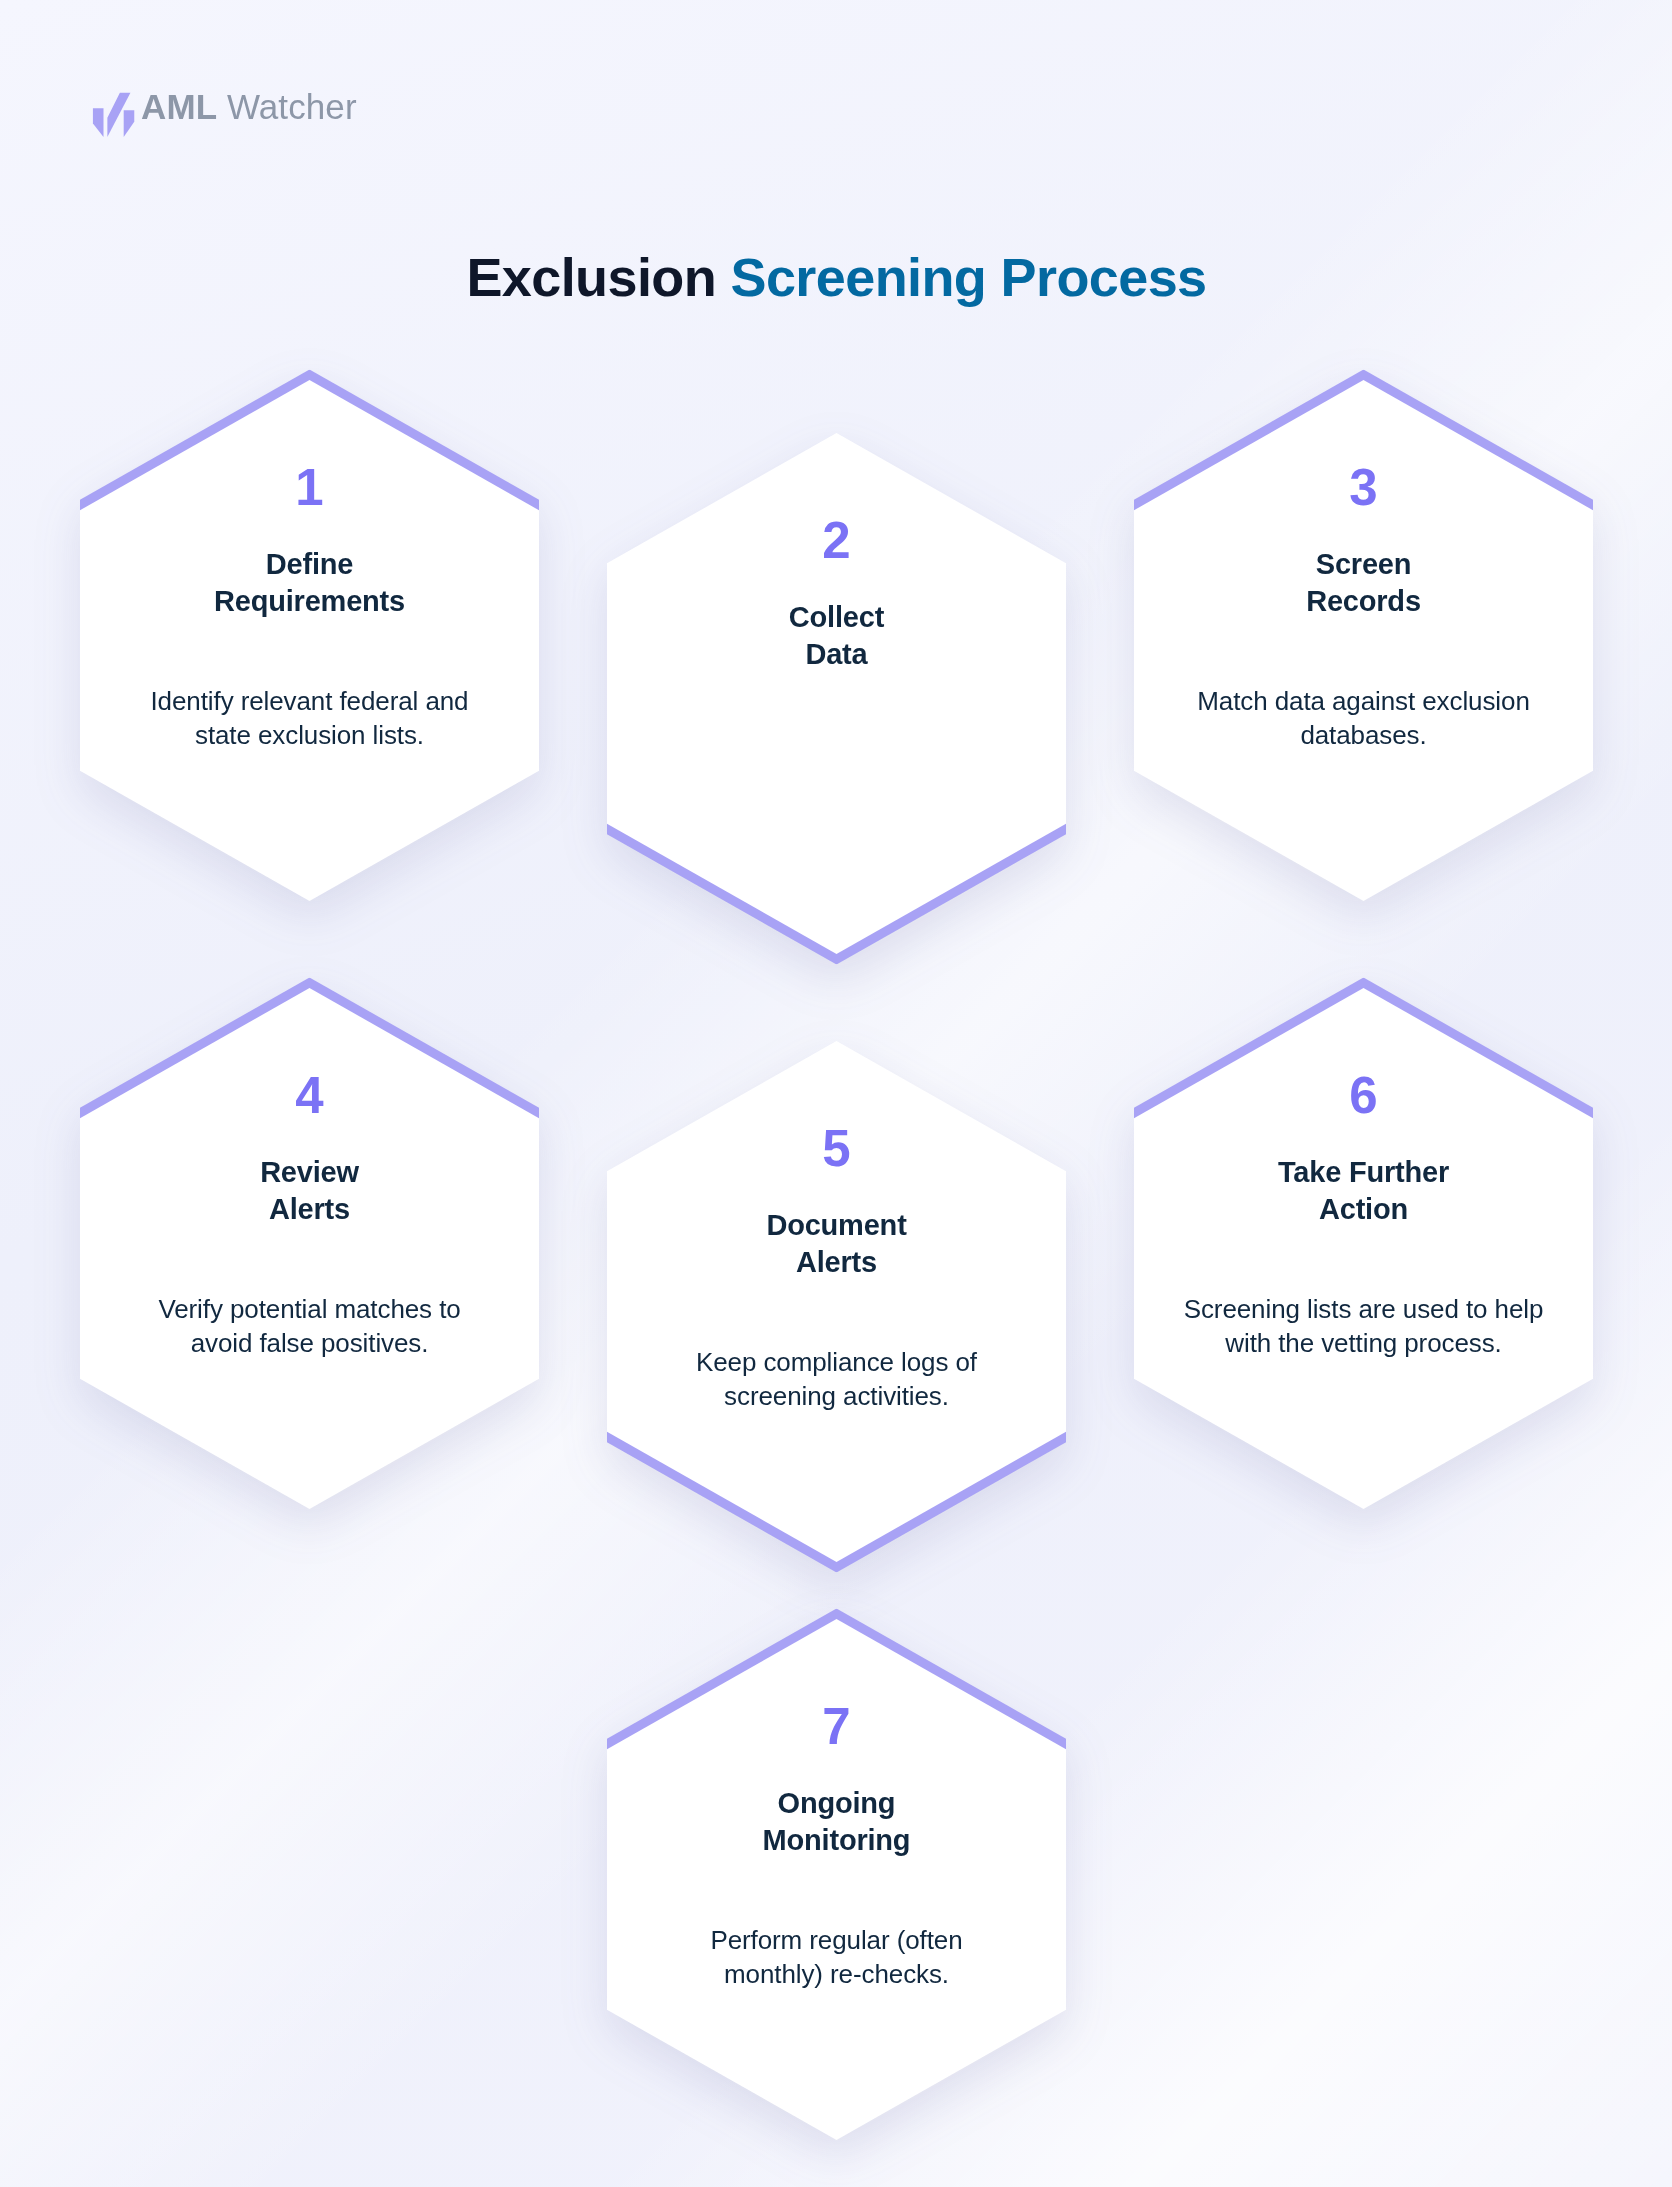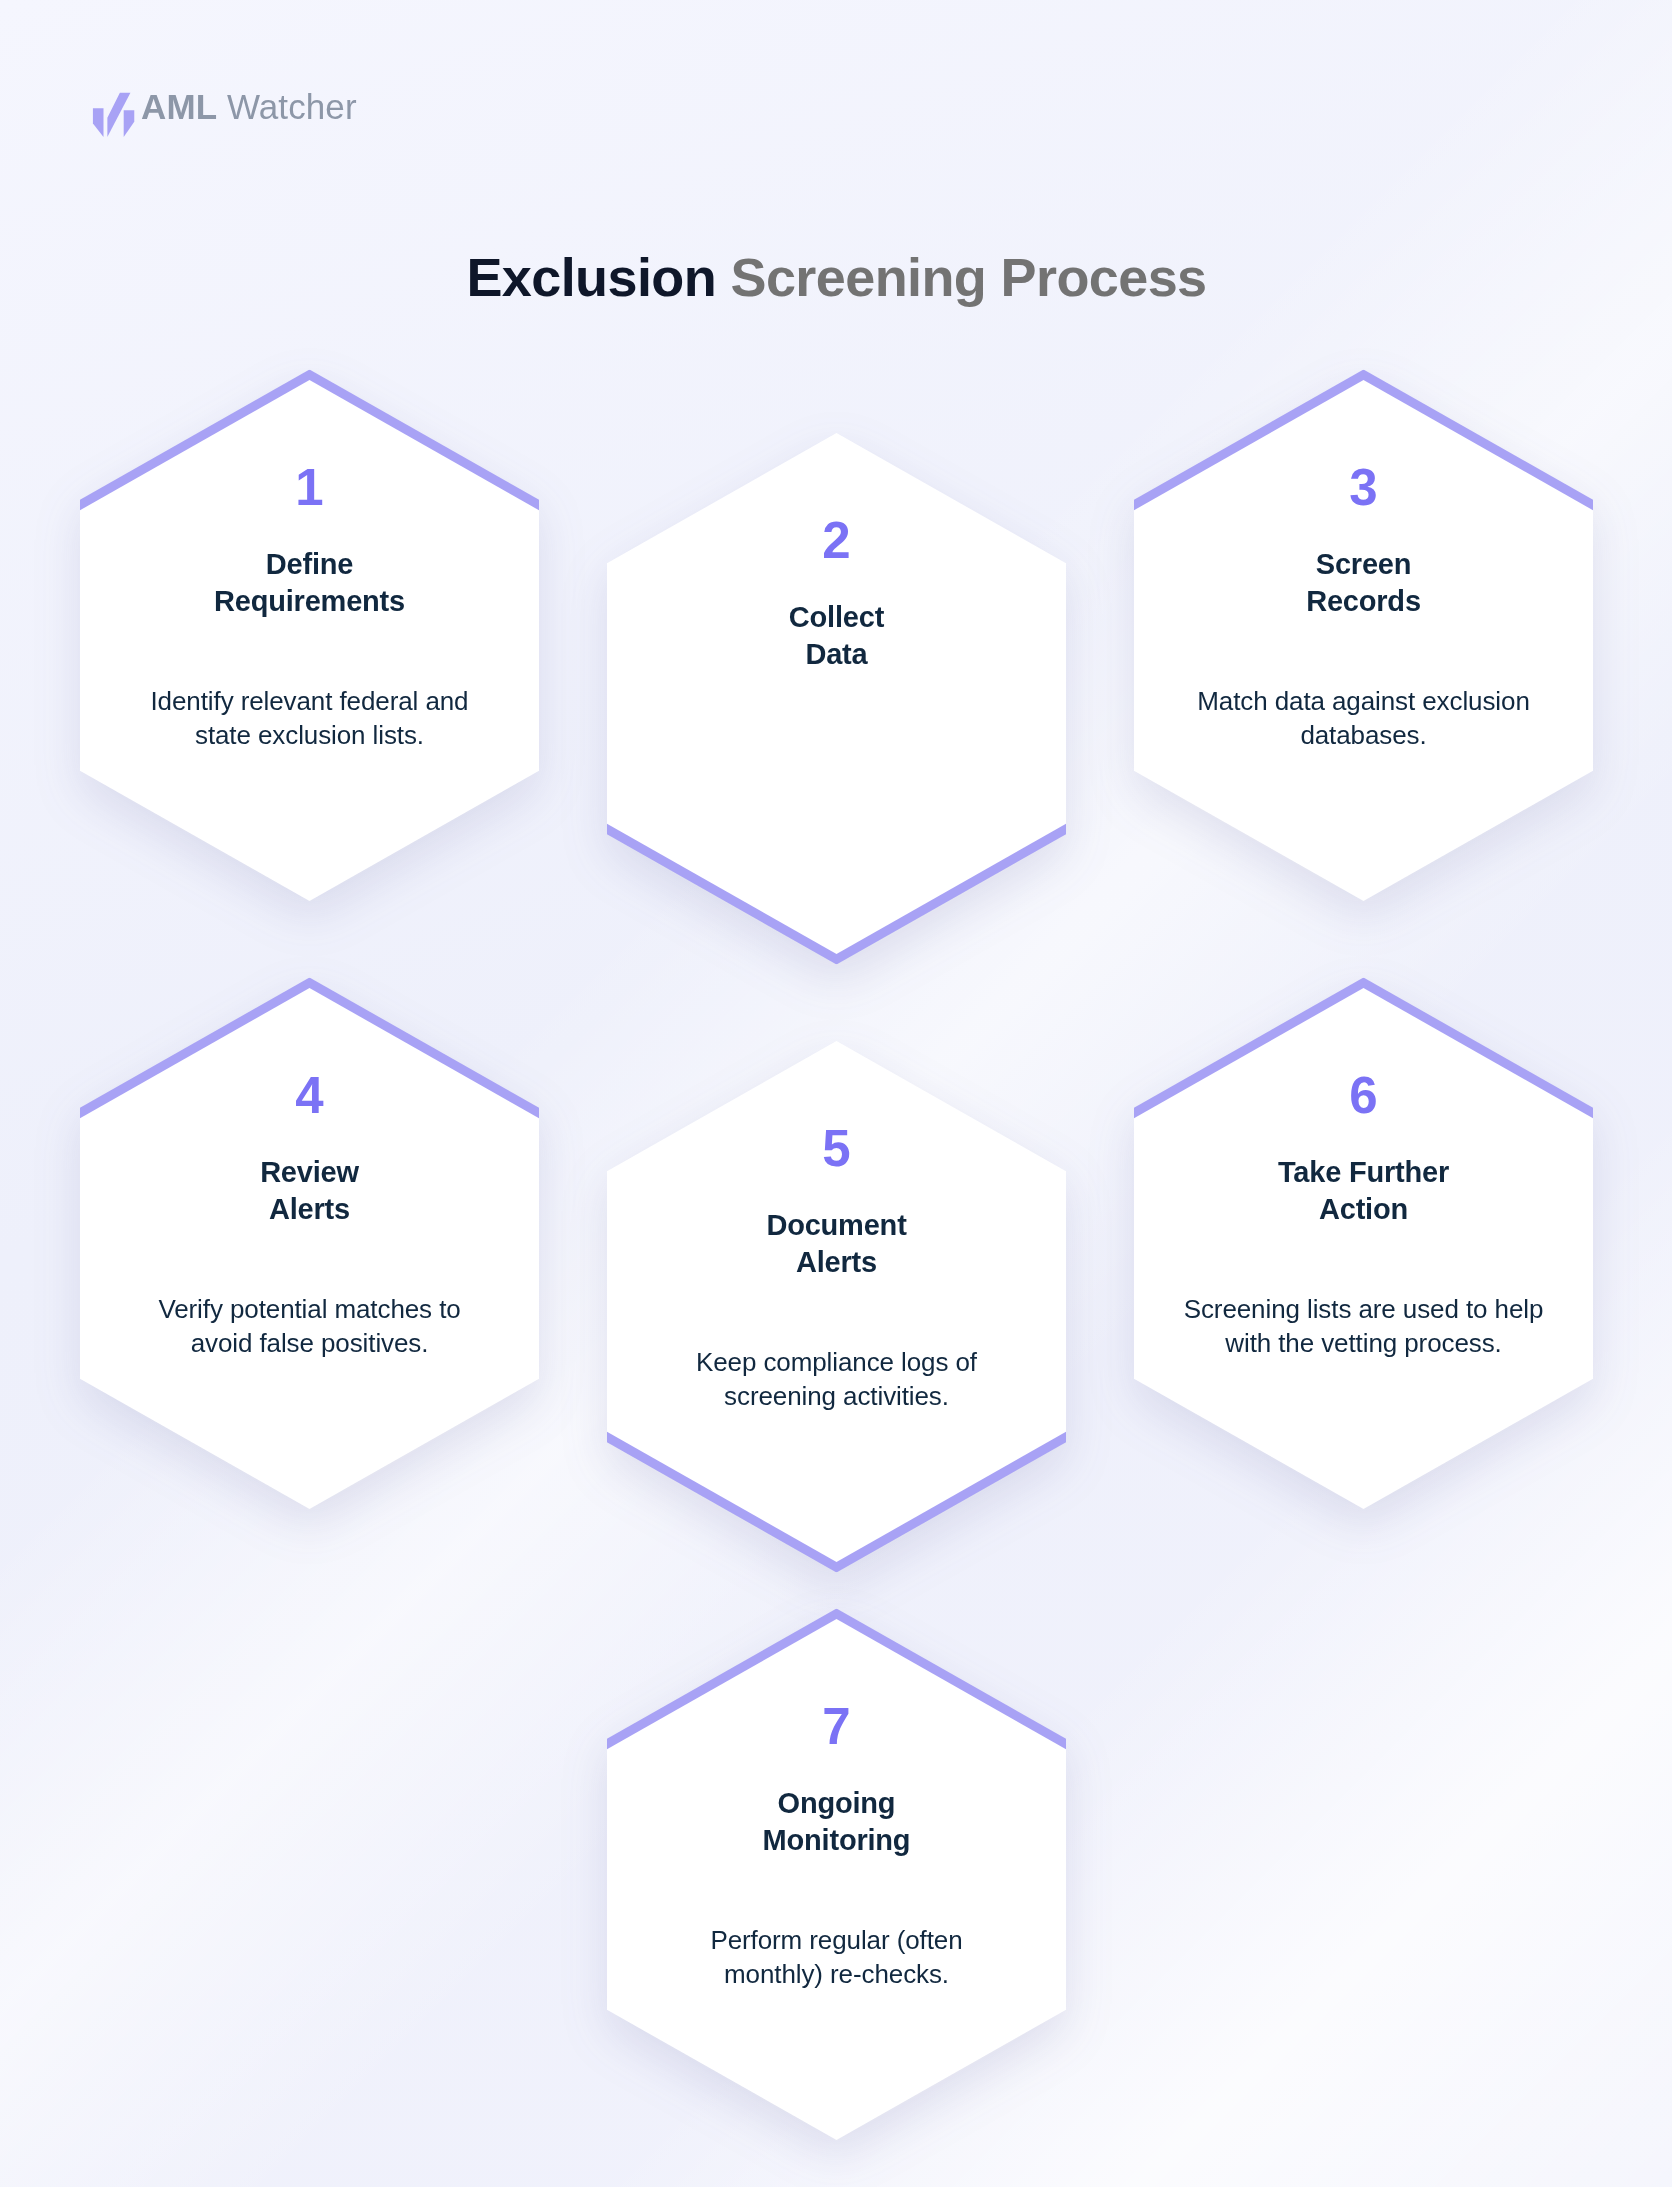--- a/index.html
+++ b/index.html
@@ -23,21 +23,21 @@
   #logo-mark{width:50px;height:50px;position:relative;flex:none;}
   #logo-mark svg{display:block;}
   #logo-word{font-size:35px;letter-spacing:0.1px;color:#8d97a8;white-space:nowrap;line-height:1;}
   #logo-word .bold{font-weight:700;}
   #logo-word .light{font-weight:300;}
 
   
   #page-title{position:absolute;top:212px;left:0;width:100%;text-align:center;
     font-size:54px;font-weight:700;letter-spacing:-0.6px;z-index:5;line-height:1.1;}
   #page-title .t-dark{color:#0f172a;}
-  #page-title .t-accent{color:#737373;margin-top:12px;}
+  #page-title .t-accent{color:#0369a1;margin-top:12px;}
 
   
   #hex-stage{position:absolute;inset:0;z-index:3;}
   .hex-cell{position:absolute;width:459px;height:521px;}
 
   .hex-wrap{position:relative;width:459px;height:521px;
     filter:drop-shadow(0 17px 23px rgba(70,70,140,.13));}
 
   
   .hex-accent{position:absolute;left:0;top:0;width:459px;height:521px;

